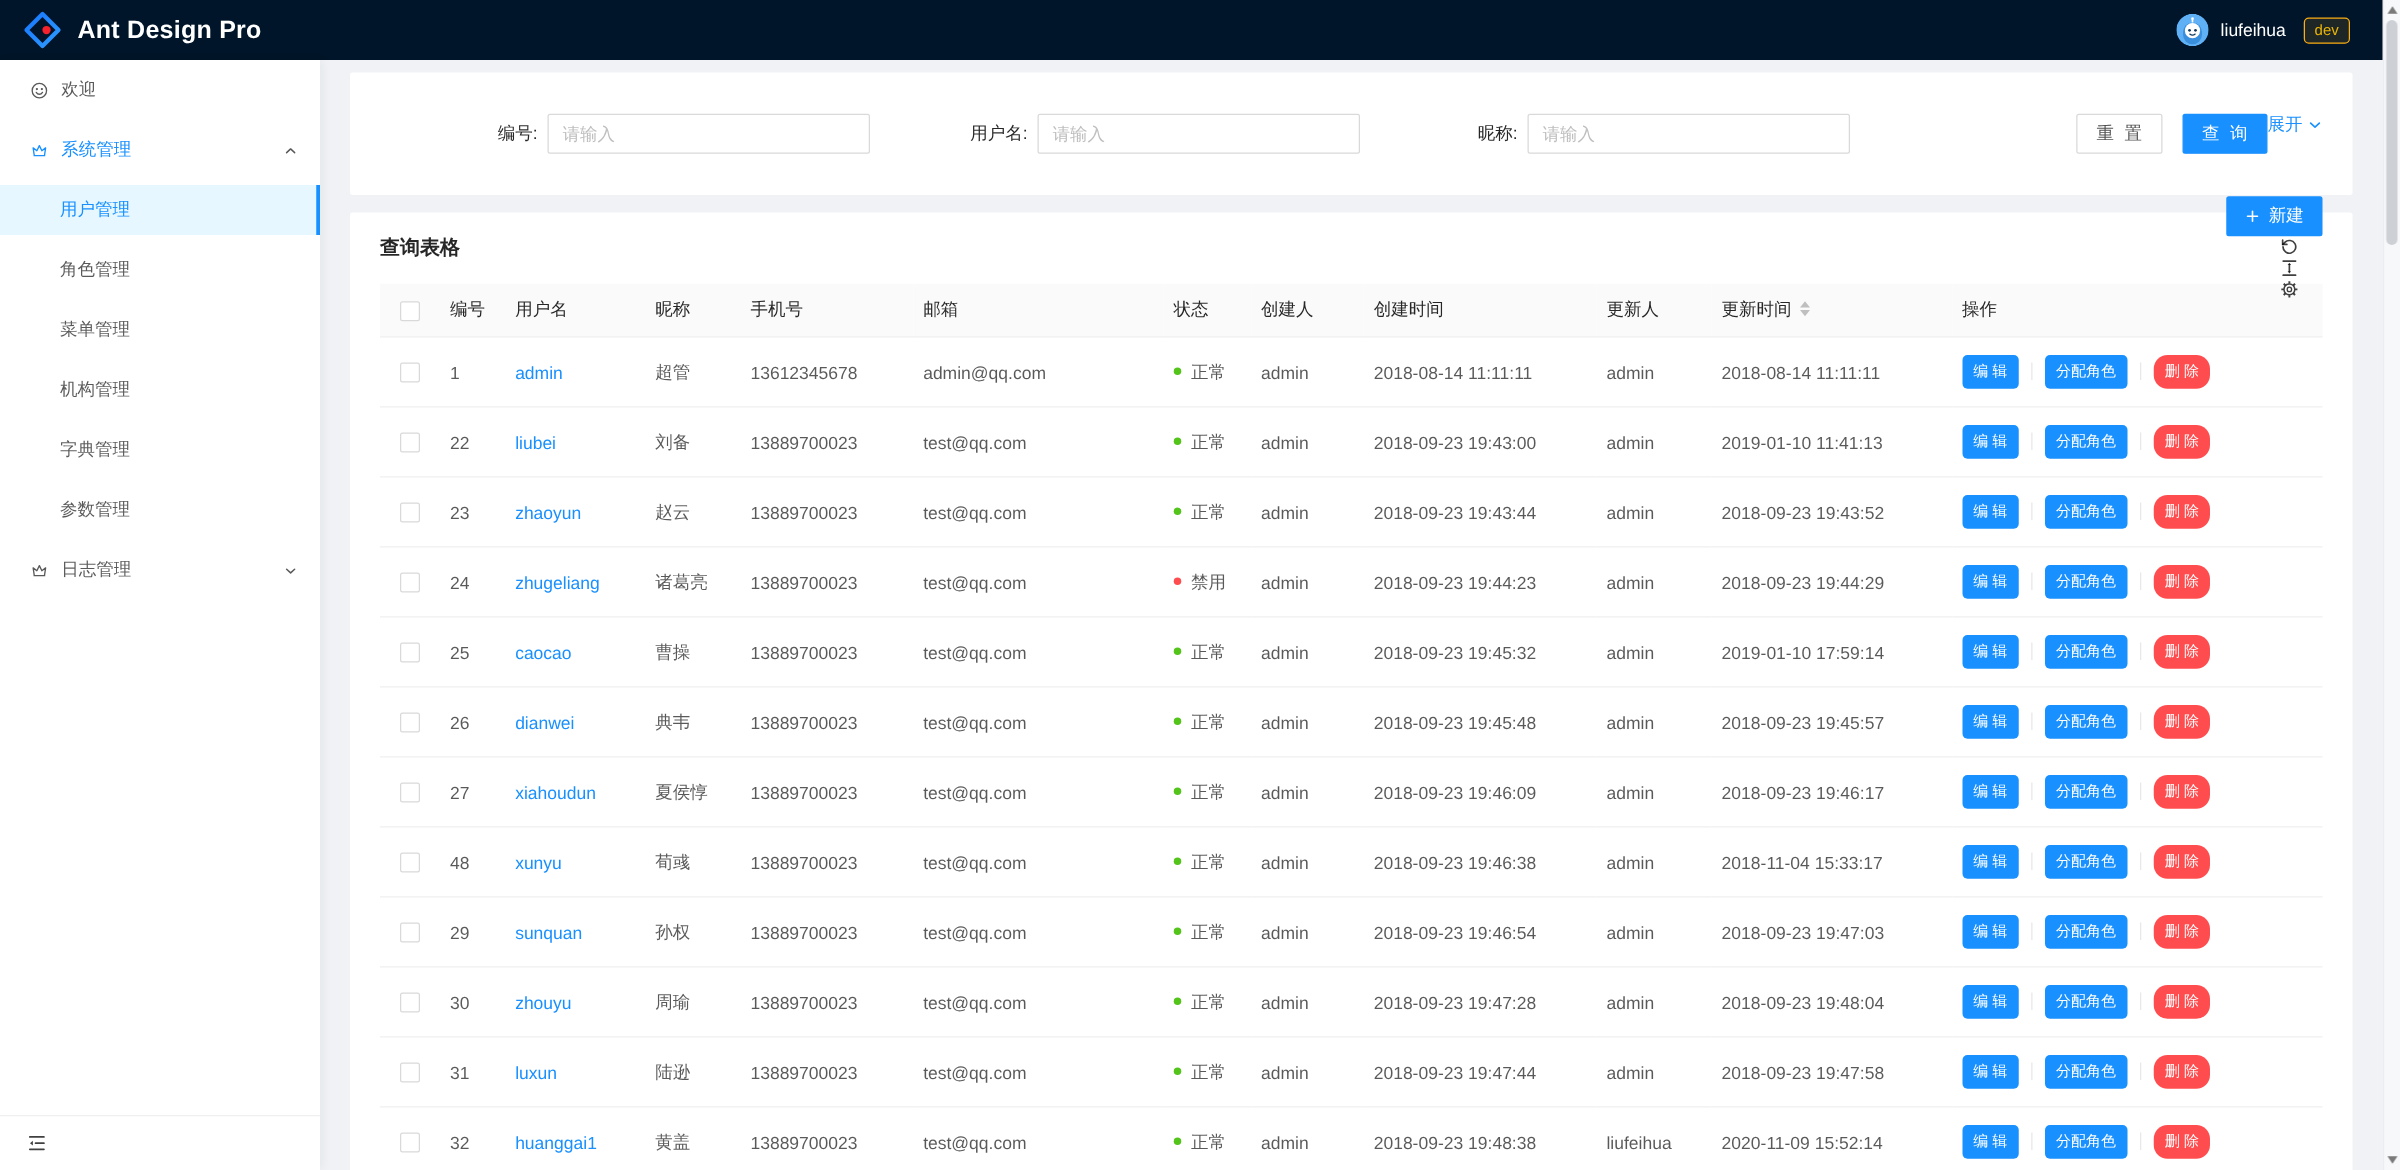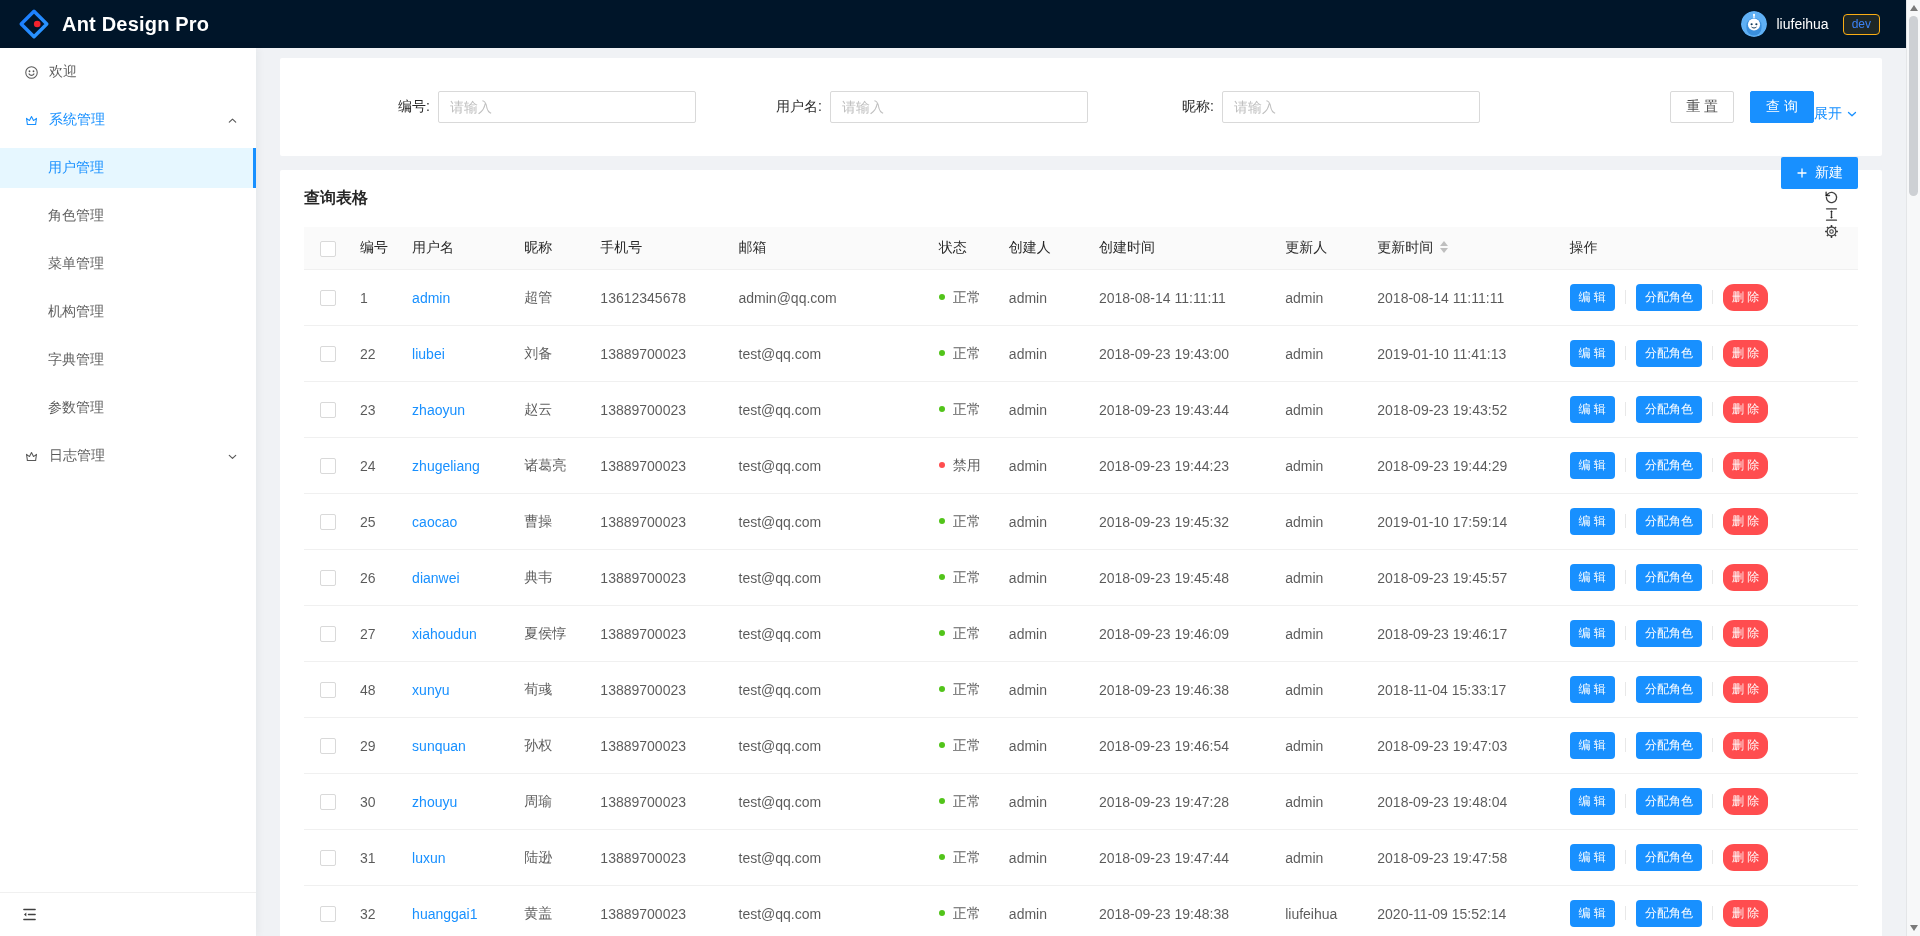--- a/index.html
+++ b/index.html
@@ -8,21 +8,21 @@
 
   .app { width:1906px; height:936px; display:flex; flex-direction:column; }
 
   
   .topbar { height:48px; min-height:48px; background:#001529; display:flex; align-items:center; justify-content:space-between; padding:0 26px 0 18px; }
   .logo-area { display:flex; align-items:center; cursor:pointer; }
   .app-title { color:#fff; font-size:20px; font-weight:700; margin-left:12px; letter-spacing:0.2px; }
   .topbar-right { display:flex; align-items:center; }
   .avatar { width:26px; height:26px; border-radius:50%; overflow:hidden; display:inline-flex; }
   .username { color:#fff; font-size:14px; margin-left:9px; }
-  .env-tag { margin-left:14px; font-size:12px; color:#3b82f6; background:rgba(250,173,20,0.12); border:1px solid #faad14; border-radius:4px; padding:1px 8px 2px; line-height:16px; }
+  .env-tag { margin-left:14px; font-size:12px; color:#eab308; background:rgba(250,173,20,0.12); border:1px solid #faad14; border-radius:4px; padding:1px 8px 2px; line-height:16px; }
 
   .main { display:flex; flex:1; height:888px; }
 
   
   .sider { width:256px; min-width:256px; background:#fff; position:relative; box-shadow:2px 0 8px rgba(29,35,41,0.05); z-index:2; }
   .menu { padding-top:4px; }
   .menu-item, .sub-item { height:40px; margin-bottom:8px; display:flex; align-items:center; font-size:14px; color:rgba(0,0,0,0.65); cursor:pointer; }
   .menu-item { padding-left:24px; }
   .sub-item { padding-left:48px; }
   .menu-icon { width:15px; height:15px; margin-right:10px; flex:none; }
@@ -35,21 +35,21 @@
 
   
   .content { flex:1; padding:10px 24px 0; overflow:hidden; }
   .card { background:#fff; border-radius:2px; }
 
   .search-card { height:98px; display:flex; align-items:center; padding:0 24px; }
   .search-col { width:392px; display:flex; align-items:center; justify-content:flex-end; }
   .search-col label { color:rgba(0,0,0,0.85); margin-right:8px; white-space:nowrap; }
   .ant-input { width:258px; height:32px; border:1px solid #d9d9d9; border-radius:2px; padding:0 11px; font-size:14px; color:rgba(0,0,0,0.65); outline:none; font-family:inherit; }
   .ant-input::placeholder { color:#bfbfbf; }
-  .search-actions { margin-left:auto; display:flex; align-items:flex-end; }
+  .search-actions { margin-left:auto; display:flex; align-items:flex-start;font-family:Liberation Mono, monospace; }
   .btn { height:32px; padding:0 15px; font-size:14px; border-radius:2px; cursor:pointer; font-family:inherit; }
   .btn-default { background:#fff; border:1px solid #d9d9d9; color:rgba(0,0,0,0.70); }
   .btn-primary { background:#1890ff; border:1px solid #1890ff; color:#fff; margin-left:16px; }
   .expand-link { color:#1890ff; display:flex; align-items:center; cursor:pointer; }
   .expand-link .chev { width:12px; height:12px; margin-left:4px; }
 
   .table-card { margin-top:14px; }
   .table-toolbar { height:57px; display:flex; align-items:center; padding:0 24px; }
   .table-title { font-size:16px; font-weight:600; color:rgba(0,0,0,0.85); }
   .toolbar-right { margin-left:auto; display:flex; align-items:center;flex-direction:column; }

